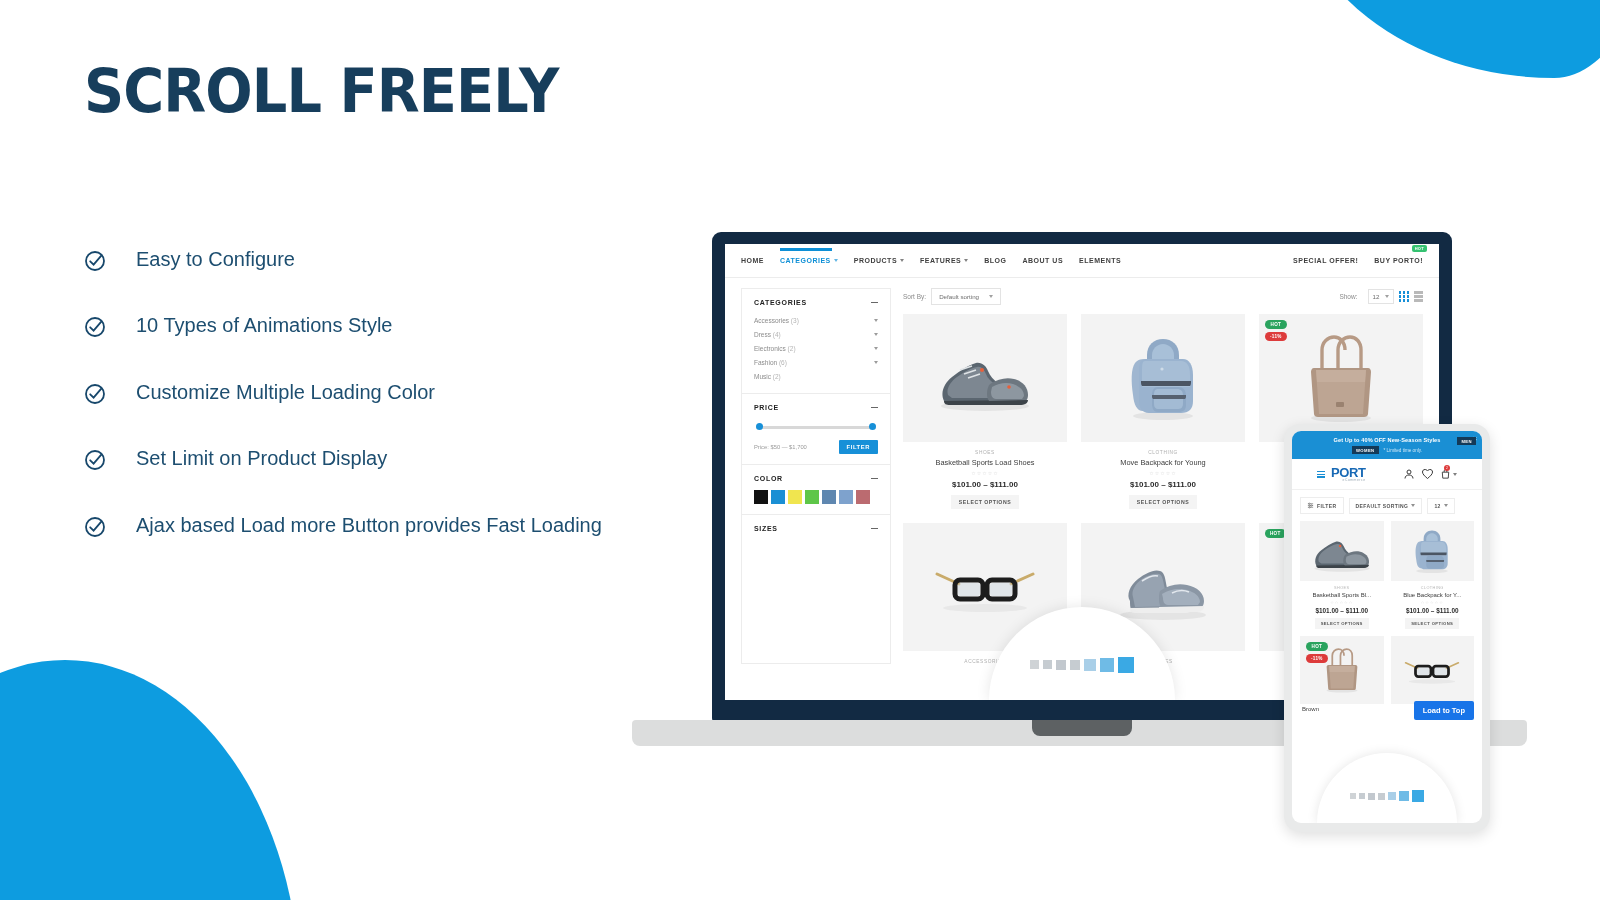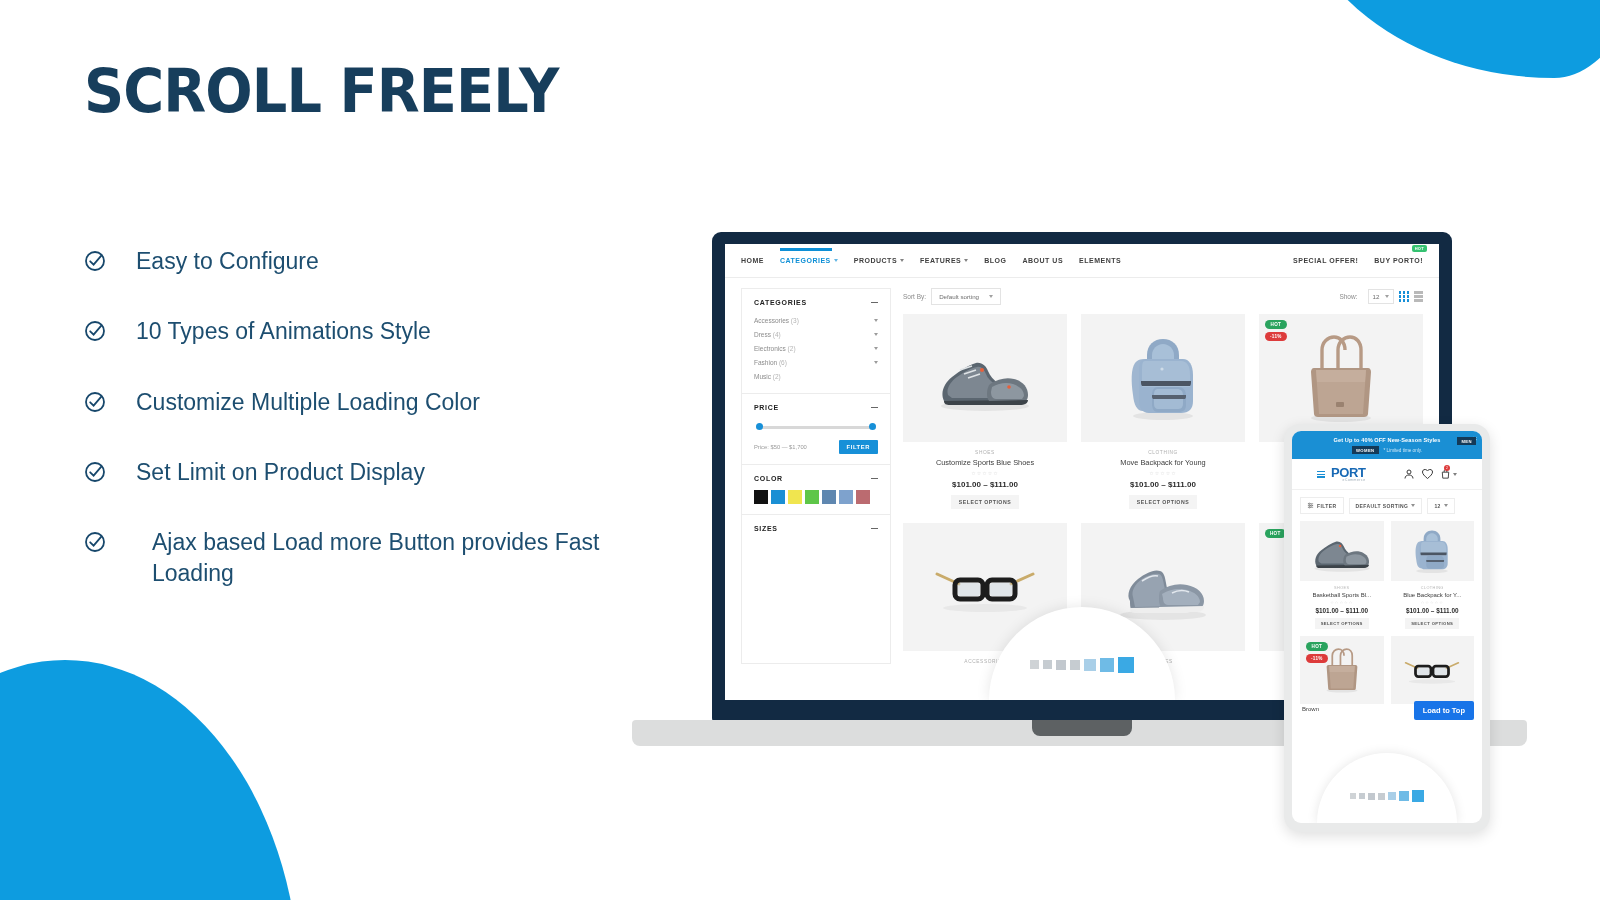--- a/index.html
+++ b/index.html
@@ -37,30 +37,30 @@
     font-family:"DejaVu Sans", sans-serif;
     transform:scaleX(0.93);
     transform-origin:left center;
     line-height:1.1;
   }
   .feature-list { margin-top:122px; }
   .feature-item {
     display:flex; align-items:flex-start;
     margin-bottom:40px;
   }
-  .feature-item:last-child { margin-bottom:0;gap:16px; }
+  .feature-item:last-child { margin-bottom:0; }
   .check-icon {
     flex:0 0 auto;
     width:22px; height:22px;
     margin-right:30px; margin-top:4px;
     color:#17476b;
   }
   .check-icon svg { display:block; }
   .feature-text {
-    font-size:23px;
+    font-size:20px;
     line-height:1.32;
     color:#1d4e70;
     font-weight:400;
     max-width:520px;
   }
 
   
   .laptop { position:absolute; left:712px; top:232px; width:740px; }
   .laptop-bezel {
     width:740px; height:490px;
@@ -538,21 +538,21 @@
                     <path d="M14 58 L95 57 C96 60 92 62 86 62 L20 62 C16 62 14 61 14 58 Z" fill="#3c4349"></path>
                     <path d="M30 27 L42 23 M34 31 L46 27 M38 35 L50 31" stroke="#dfe3e6" stroke-width="1.6"></path>
                     <circle cx="52" cy="27" r="2" fill="#e8603a"></circle>
                     <path d="M60 41 C68 36 76 34 84 36 C92 38 98 44 98 52 C98 58 94 61 86 61 L66 61 C60 61 57 57 57 51 C57 47 58 43 60 41 Z" fill="#6d7780"></path>
                     <path d="M62 44 C69 40 76 39 83 41 C89 43 94 47 94 53 L92 56 L66 56 C62 56 61 52 61 49 Z" fill="#8d97a0"></path>
                     <path d="M57 58 L98 57 C98 60 95 62 89 62 L64 62 C59 62 57 60 57 58 Z" fill="#3c4349"></path>
                     <circle cx="79" cy="44" r="1.8" fill="#e8603a"></circle>
                   </svg>
                 </div>
                 <div class="card-cat">SHOES</div>
-                <div class="card-title">Customize Sports Blue Shoes</div>
+                <div class="card-title">Basketball Sports Load Shoes</div>
                 <div class="stars">☆☆☆☆☆</div>
                 <div class="card-price">$101.00 – $111.00</div>
                 <button class="sel-btn">SELECT OPTIONS</button>
               </div>
 
               <div class="card">
                 <div class="card-img">
                   <svg class="art" width="84" height="90" viewBox="0 0 84 90">
                     <ellipse cx="42" cy="83" rx="30" ry="4" fill="#e3e3e3"></ellipse>
                     <path d="M14 30 C10 36 10 48 12 62 C13 72 16 78 22 78 L26 78 L26 28 C22 25 17 26 14 30 Z" fill="#9fb6d0"></path>

